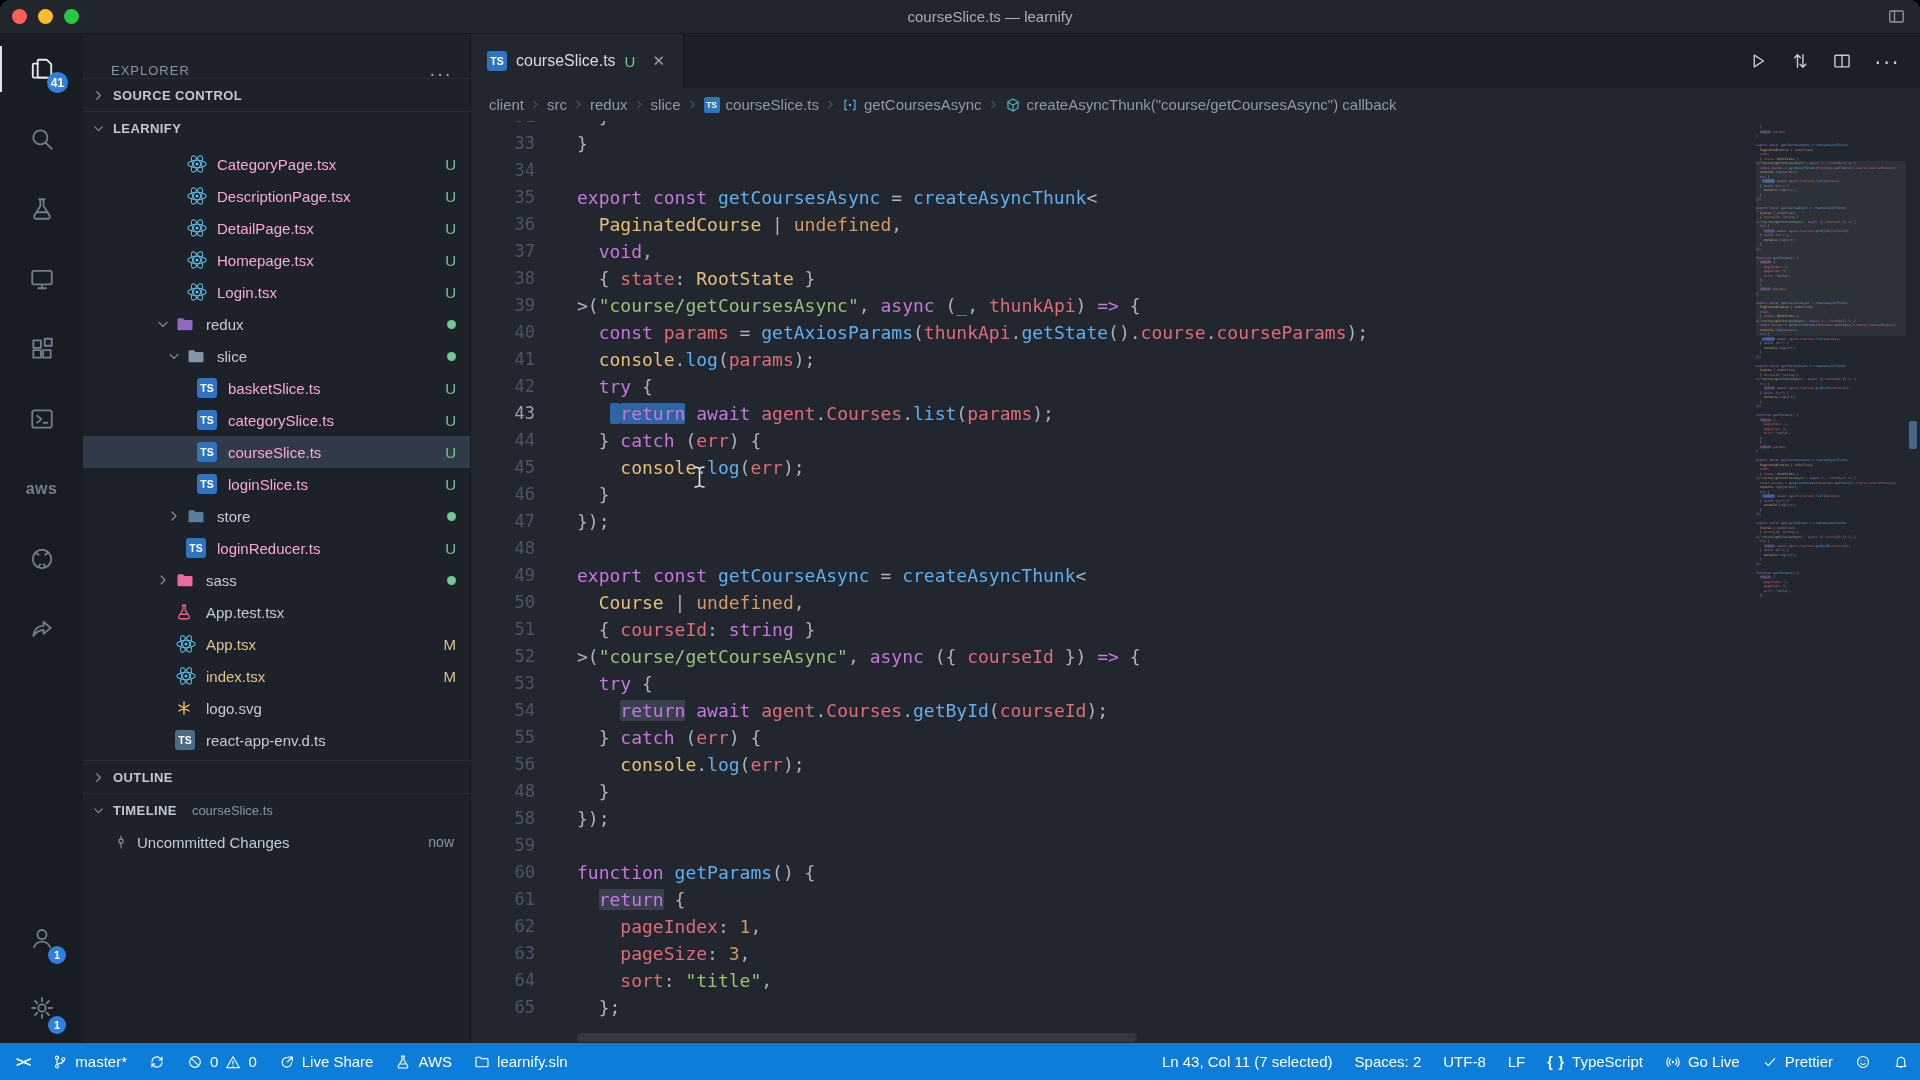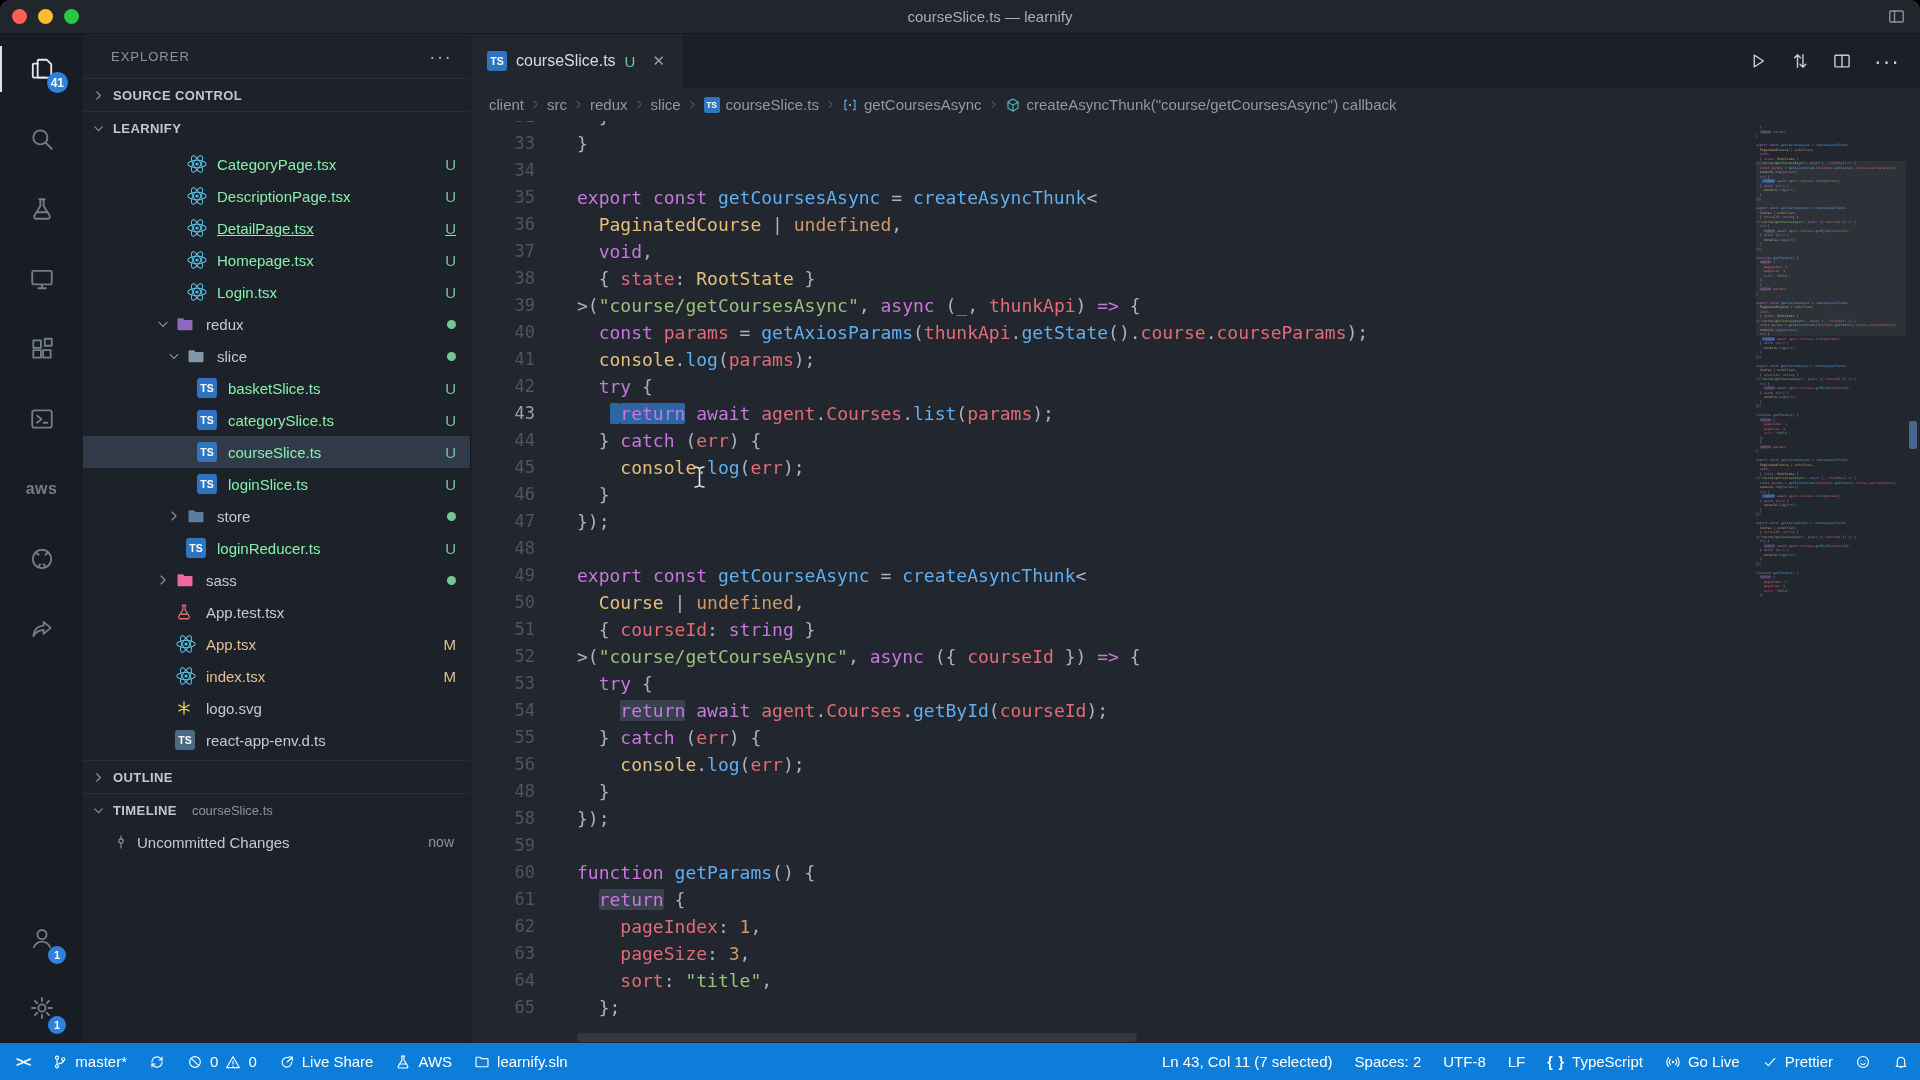--- a/index.html
+++ b/index.html
@@ -26,32 +26,32 @@
   .ab-item.active::before { content:''; position:absolute; left:0; top:12px; bottom:12px; width:2px; background:#dde1e8; }
   .ab-badge { position:absolute; right:15px; bottom:11px; background:#2f81e0; color:#fff; border-radius:11px; min-width:21px; height:21px; padding:0 4px; font-size:12px; display:flex; align-items:center; justify-content:center; font-weight:700; }
   .ab-badge.small { min-width:18px; height:18px; font-size:11px; right:17px; bottom:9px; }
   .aws-txt { font-size:16px; font-weight:700; letter-spacing:.5px; }
   .remote-txt { font-weight:700; font-size:14px; letter-spacing:-1px; }
   .braces-txt { font-size:14px; font-weight:700; letter-spacing:1px; }
   .ell-txt { font-size:23px; line-height:10px; letter-spacing:1px; }
 
   
   .sidebar { width:388px; background:#1d222a; border-right:1px solid #141820; display:flex; flex-direction:column; flex:0 0 auto; color:#9aa2ae; overflow:hidden; }
-  .sb-header { height:44px; display:flex; align-items:center; justify-content:space-between; padding:0 18px 0 28px; font-size:13px; letter-spacing:1px; color:#8b93a0; flex:0 0 auto; }
+  .sb-header { height:44px; display:flex; align-items:flex-end; justify-content:space-between; padding:0 18px 0 28px; font-size:13px; letter-spacing:1px; color:#8b93a0; flex:0 0 auto; }
   .sb-more { font-size:20px; line-height:10px; color:#9aa2ae; cursor:pointer; }
   .sb-section { height:33px; display:flex; align-items:center; gap:7px; padding-left:8px; font-weight:700; font-size:13px; letter-spacing:.4px; color:#c2c8d2; border-top:1px solid rgba(255,255,255,.05); flex:0 0 auto; cursor:pointer; }
   .sb-file { font-weight:400; color:#8b93a0; margin-left:8px; font-size:13px; letter-spacing:0; }
   .secchev { display:flex; color:#8b93a0; }
   #tree { flex:0 0 auto; padding-top:4px; padding-bottom:4px; }
   .tree-row { height:32px; display:flex; align-items:center; padding-right:14px; color:#c3cad4; font-size:15px; cursor:pointer; }
   .tree-row.selected { background:#313a48; }
   .tree-chev { width:20px; display:flex; align-items:center; color:#8b93a0; flex:0 0 auto; }
   .tree-ico { width:26px; height:22px; display:flex; align-items:center; justify-content:flex-start; margin-right:5px; flex:0 0 auto; }
   .tree-label { flex:1; white-space:nowrap; overflow:hidden; text-overflow:ellipsis; }
-  .lab-u { color:#86efac; } .lab-m { color:#e2c08d; }
+  .lab-u { color:#f9a8d4; } .lab-m { color:#e2c08d; }
   .git-mark { width:20px; text-align:right; font-size:15px; }
   .gm-u { color:#73c991; } .gm-m { color:#e2c08d; }
   .gdot { width:9px; height:9px; border-radius:50%; background:#73c991; margin-left:auto; }
   .ts-badge { width:20px; height:20px; border-radius:3px; background:#2f74c0; color:#fff; font-size:10.5px; font-weight:700; display:flex; align-items:center; justify-content:center; font-family:"Liberation Sans",sans-serif; }
   .ts-badge.dts { background:#4a6a85; }
   .timeline-row { height:32px; display:flex; align-items:center; padding:0 16px 0 30px; color:#c3cad4; font-size:15px; gap:8px; cursor:pointer; }
   .tl-time { margin-left:auto; color:#8b93a0; font-size:14px; }
   .sb-fill { flex:1; }
 
   
@@ -241,21 +241,21 @@
               <svg class="ic" style="width:22px;height:22px" viewBox="0 0 24 24" fill="none" stroke="#5ebedf" stroke-width="1.1">
                 <ellipse cx="12" cy="12" rx="10" ry="4"></ellipse>
                 <ellipse cx="12" cy="12" rx="10" ry="4" transform="rotate(60 12 12)"></ellipse>
                 <ellipse cx="12" cy="12" rx="10" ry="4" transform="rotate(120 12 12)"></ellipse>
                 <circle cx="12" cy="12" r="1.7" fill="#5ebedf" stroke="none"></circle>
               </svg>
             </span>
             <span class="tree-label lab-u">DescriptionPage.tsx</span>
             <span class="git-mark gm-u">U</span>
           </div>
-          <div class="tree-row" style="padding-left: 83px; text-decoration: underline;">
+          <div class="tree-row" style="padding-left: 83px;">
             <span class="tree-chev"></span>
             <span class="tree-ico">
               <svg class="ic" style="width:22px;height:22px" viewBox="0 0 24 24" fill="none" stroke="#5ebedf" stroke-width="1.1">
                 <ellipse cx="12" cy="12" rx="10" ry="4"></ellipse>
                 <ellipse cx="12" cy="12" rx="10" ry="4" transform="rotate(60 12 12)"></ellipse>
                 <ellipse cx="12" cy="12" rx="10" ry="4" transform="rotate(120 12 12)"></ellipse>
                 <circle cx="12" cy="12" r="1.7" fill="#5ebedf" stroke="none"></circle>
               </svg>
             </span>
             <span class="tree-label lab-u">DetailPage.tsx</span>

